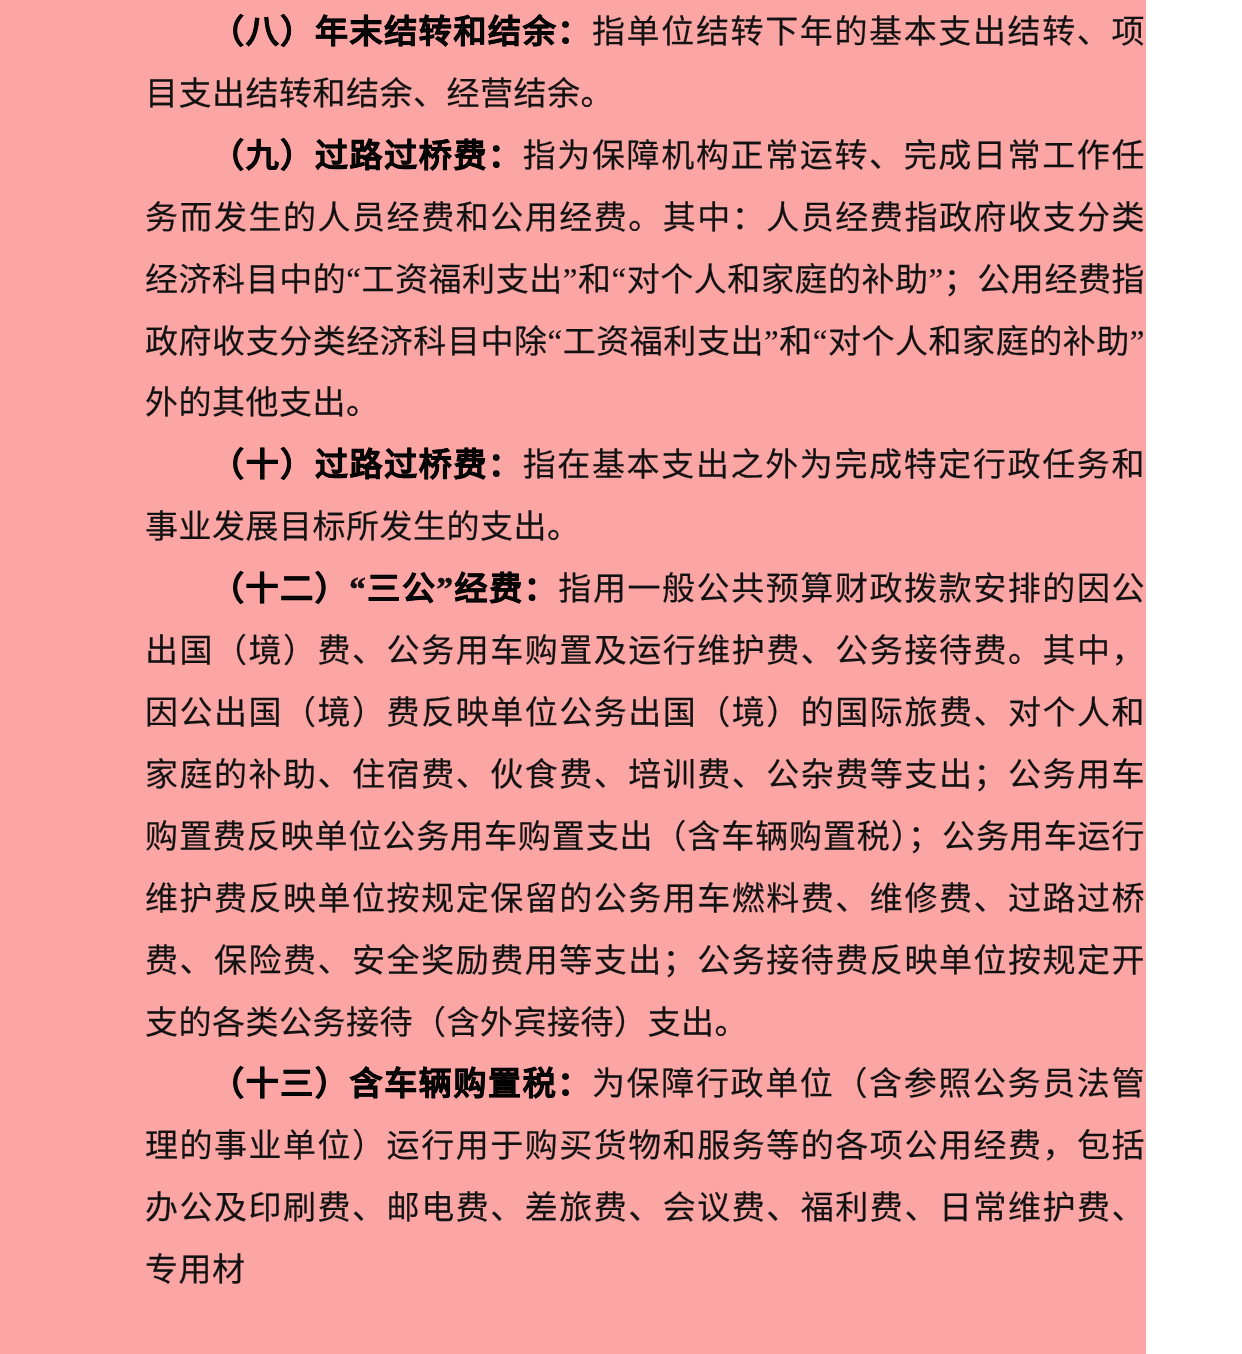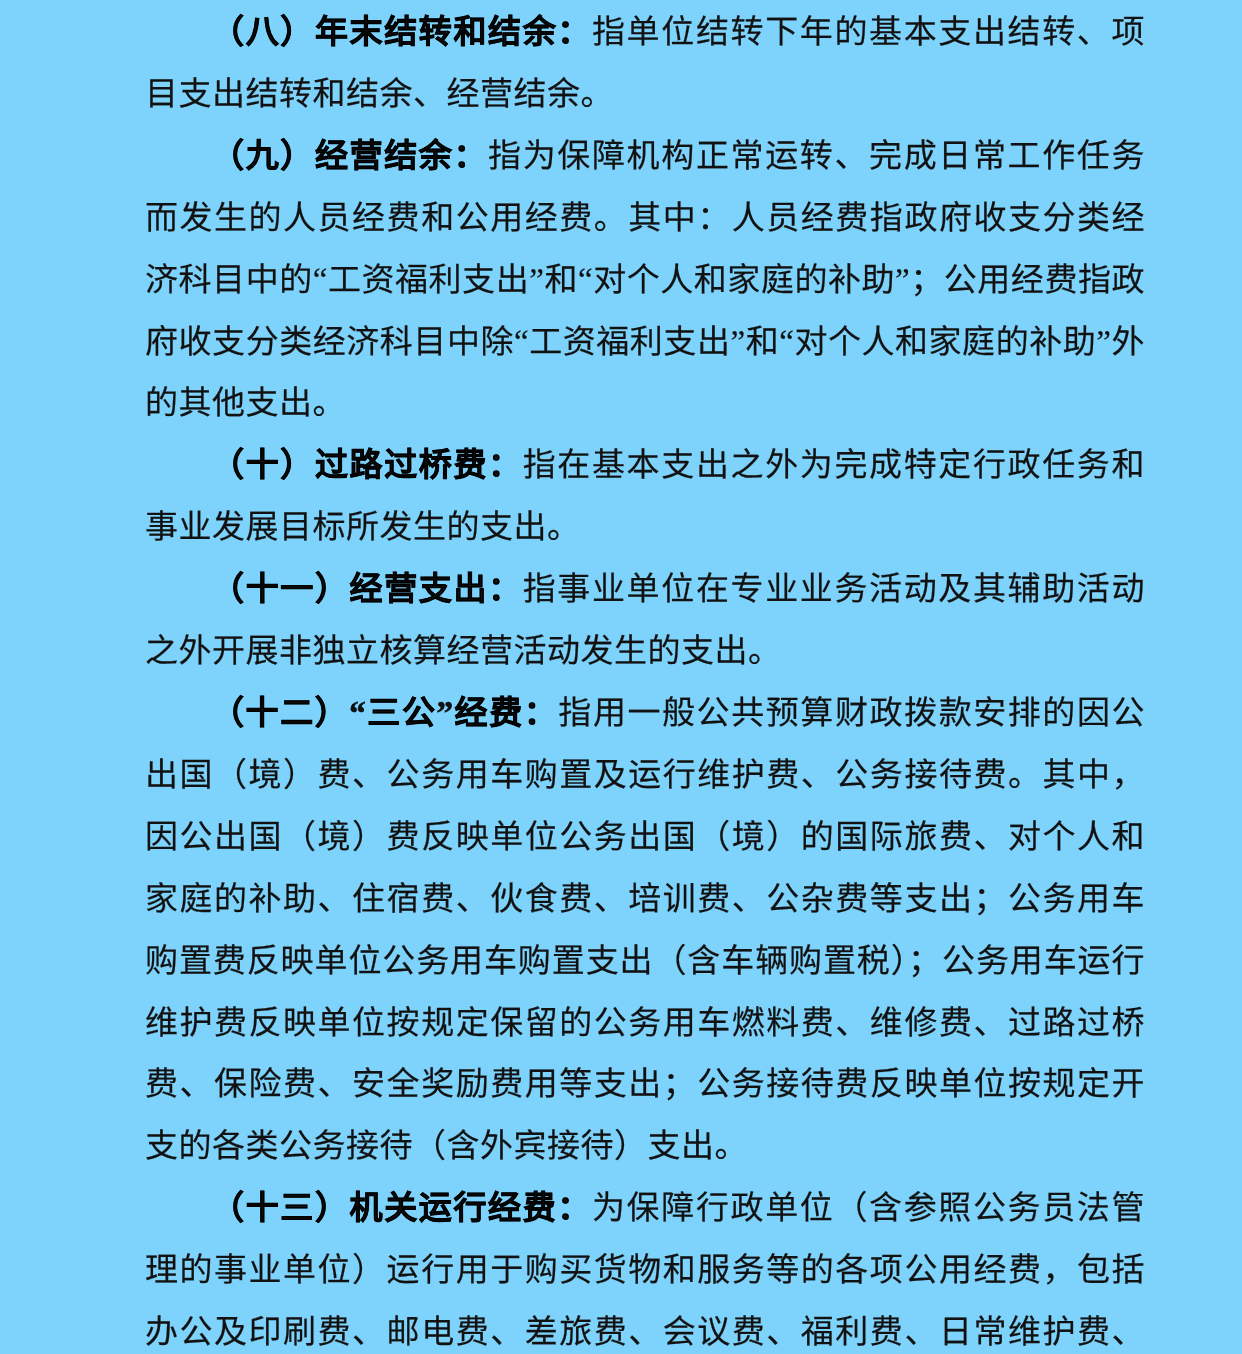--- a/index.html
+++ b/index.html
@@ -11,23 +11,23 @@
     height: 1354px;
     background: #ffffff;
     overflow: hidden;
     position: relative;
     font-family: "Liberation Serif", "DejaVu Serif", serif;
   }
   .page {
     position: absolute;
     left: 0;
     top: 0;
-    width: 1242px;
+    width: 1146px;
     height: 1354px;
-    background: #7dd3fc;
+    background: #fca5a5;
   }
   .doc {
     position: absolute;
     left: 145px;
     top: 0;
     width: 1000px;
     padding-top: 2px;
     color: #111111;
   }
   .para {
@@ -49,23 +49,22 @@
     font-weight: 400;
   }
 </style>
 </head>
 <body style="background: rgb(255, 255, 255);">
 
 <div class="page">
   <div class="doc" id="paragraphs" style="color: rgb(17, 17, 17);">
   <p class="para"><span class="term-heading">（八）年末结转和结余：</span><span class="term-definition">指单位结转下年的基本支出结转、项目支出结转和结余、经营结余。</span></p>
 
-  <p class="para"><span class="term-heading">（九）经营结余：</span><span class="term-definition">指为保障机构正常运转、完成日常工作任务而发生的人员经费和公用经费。其中：人员经费指政府收支分类经济科目中的“工资福利支出”和“对个人和家庭的补助”；公用经费指政府收支分类经济科目中除“工资福利支出”和“对个人和家庭的补助”外的其他支出。</span></p>
+  <p class="para"><span class="term-heading">（九）过路过桥费：</span><span class="term-definition">指为保障机构正常运转、完成日常工作任务而发生的人员经费和公用经费。其中：人员经费指政府收支分类经济科目中的“工资福利支出”和“对个人和家庭的补助”；公用经费指政府收支分类经济科目中除“工资福利支出”和“对个人和家庭的补助”外的其他支出。</span></p>
 
   <p class="para"><span class="term-heading">（十）过路过桥费：</span><span class="term-definition">指在基本支出之外为完成特定行政任务和事业发展目标所发生的支出。</span></p>
 
-  <p class="para"><span class="term-heading">（十一）经营支出：</span><span class="term-definition">指事业单位在专业业务活动及其辅助活动之外开展非独立核算经营活动发生的支出。</span></p>
 
   <p class="para"><span class="term-heading">（十二）“三公”经费：</span><span class="term-definition">指用一般公共预算财政拨款安排的因公出国（境）费、公务用车购置及运行维护费、公务接待费。其中，因公出国（境）费反映单位公务出国（境）的国际旅费、对个人和家庭的补助、住宿费、伙食费、培训费、公杂费等支出；公务用车购置费反映单位公务用车购置支出（含车辆购置税）；公务用车运行维护费反映单位按规定保留的公务用车燃料费、维修费、过路过桥费、保险费、安全奖励费用等支出；公务接待费反映单位按规定开支的各类公务接待（含外宾接待）支出。</span></p>
 
-  <p class="para"><span class="term-heading">（十三）机关运行经费：</span><span class="term-definition">为保障行政单位（含参照公务员法管理的事业单位）运行用于购买货物和服务等的各项公用经费，包括办公及印刷费、邮电费、差旅费、会议费、福利费、日常维护费、专用材</span></p>
+  <p class="para"><span class="term-heading">（十三）含车辆购置税：</span><span class="term-definition">为保障行政单位（含参照公务员法管理的事业单位）运行用于购买货物和服务等的各项公用经费，包括办公及印刷费、邮电费、差旅费、会议费、福利费、日常维护费、专用材</span></p>
 </div>
 </div>
 
 </body></html>

